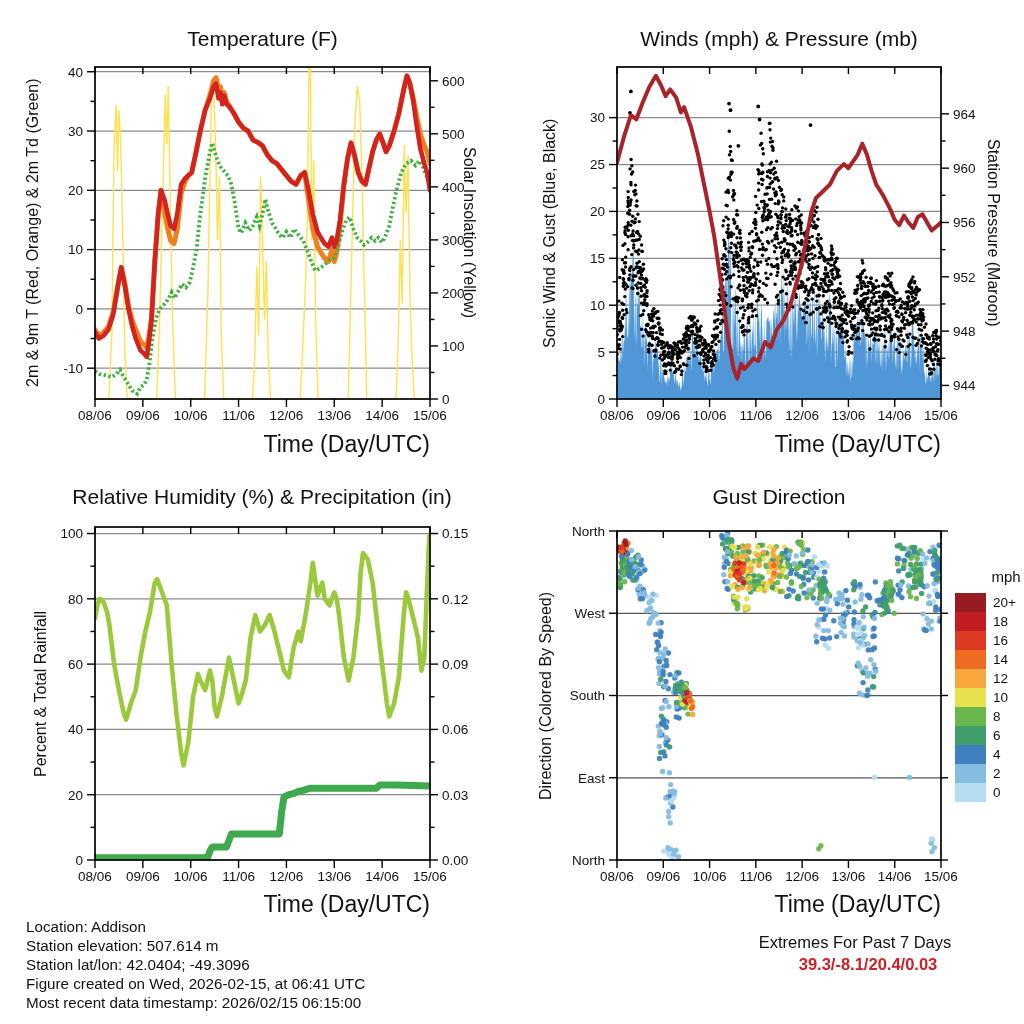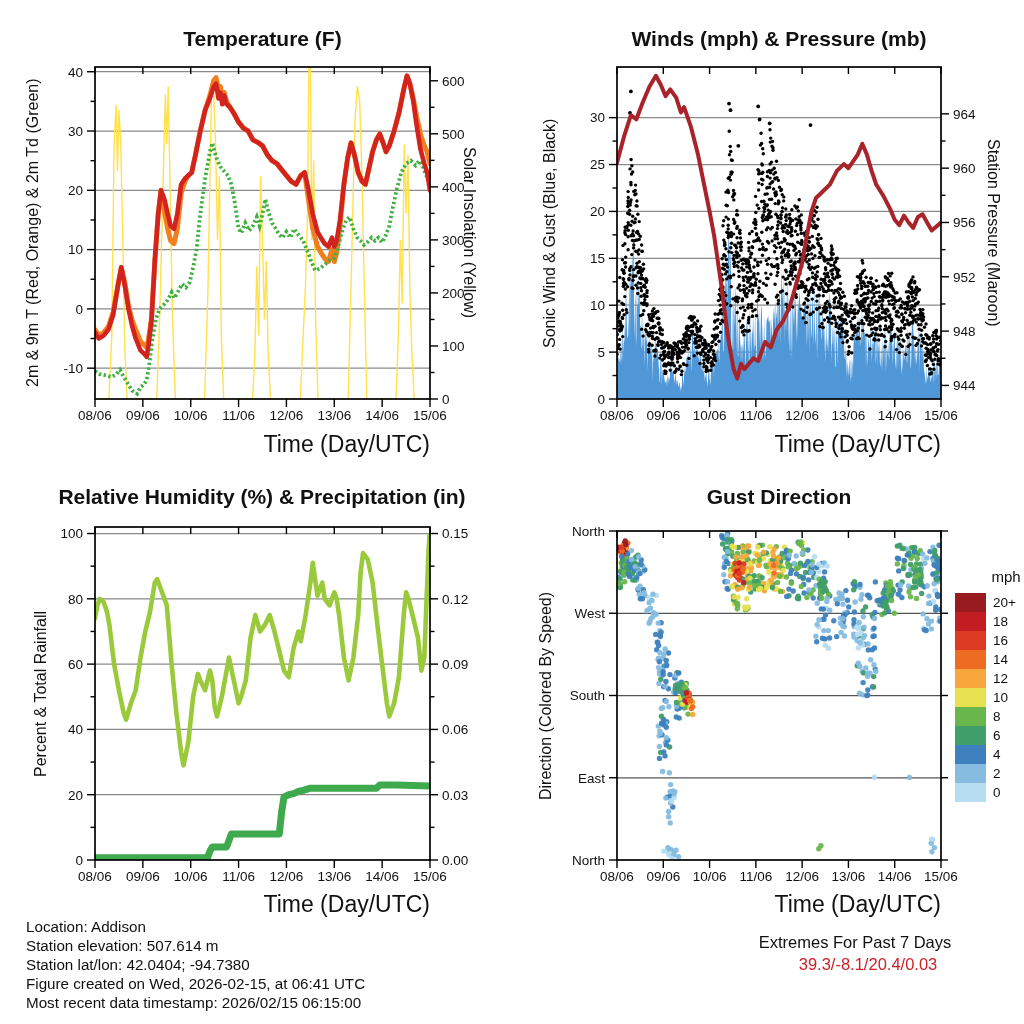--- a/index.html
+++ b/index.html
@@ -1,25 +1,25 @@
 <!DOCTYPE html>
 <html><head>
 <meta charset="utf-8">
 <style>
   html,body{margin:0;padding:0;background:#fff;}
   #page{position:relative;width:1024px;height:1024px;background:#fff;
         font-family:"Liberation Sans",sans-serif;color:#111;overflow:hidden;}
   .abs{position:absolute;}
-  .title{text-align:center;font-size:21px;font-weight:700;}
+  .title{text-align:center;font-size:21px;font-weight:400;}
   .xtitle{text-align:right;font-size:23px;}
   .ylab{writing-mode:vertical-rl;text-align:center;font-size:16px;white-space:nowrap;}
   .ylab.left{transform:rotate(180deg);}
   .fline{font-size:15.2px;line-height:19px;white-space:nowrap;}
   .exline{font-size:16.5px;line-height:21.5px;text-align:center;white-space:nowrap;}
-  .exval{font-weight:normal;padding-left:26px;}
+  .exval{font-weight:bold;padding-left:26px;}
   svg text{font-family:"Liberation Sans",sans-serif;fill:#111;}
 </style>
 </head>
 <body>
 
 <div id="page">
 
   <svg id="svg1" class="abs" style="left:0;top:0" width="512" height="465">
       <defs>
         <clipPath id="clip0">
@@ -3280,21 +3280,21 @@
   <div class="abs ylab left" style="left:537px;top:531px;height:329px">Direction (Colored By Speed)</div>
 
   <div class="abs xtitle" style="left:95px;width:335px;top:431px">Time (Day/UTC)</div>
   <div class="abs xtitle" style="left:617px;width:324px;top:431px">Time (Day/UTC)</div>
   <div class="abs xtitle" style="left:95px;width:335px;top:891px">Time (Day/UTC)</div>
   <div class="abs xtitle" style="left:617px;width:324px;top:891px">Time (Day/UTC)</div>
 
   <div class="abs" style="left:26px;top:917px">
     <div class="fline">Location: Addison</div>
     <div class="fline">Station elevation: 507.614 m</div>
-    <div class="fline">Station lat/lon: 42.0404; -94.7380</div>
+    <div class="fline">Station lat/lon: 42.0404; -49.3096</div>
     <div class="fline">Figure created on Wed, 2026-02-15, at 06:41 UTC</div>
     <div class="fline">Most recent data timestamp: 2026/02/15 06:15:00</div>
   </div>
 
   <div class="abs" style="left:690px;top:932px;width:330px">
     <div class="exline">Extremes For Past 7 Days</div>
     <div class="exline exval" style="color: rgb(204, 33, 39);">39.3/-8.1/20.4/0.03</div>
   </div>
 
 </div>

